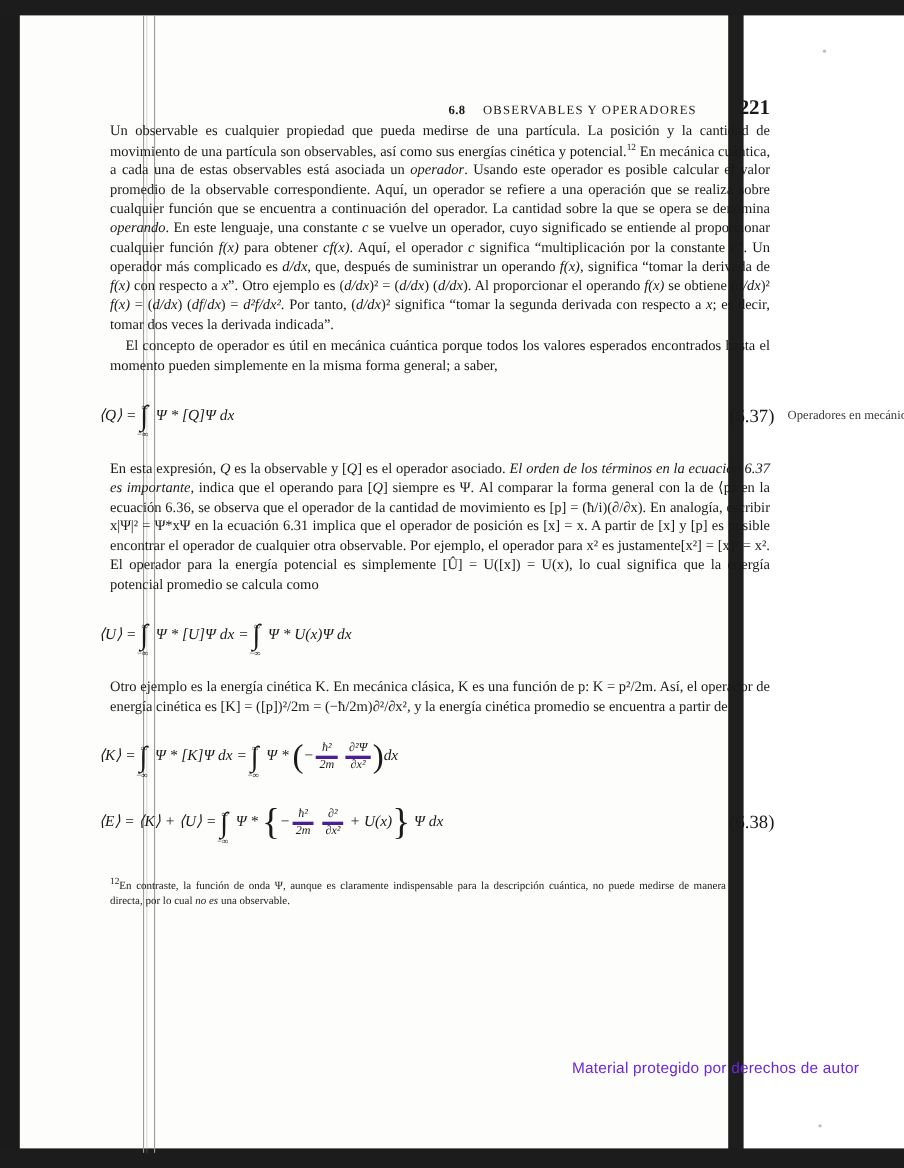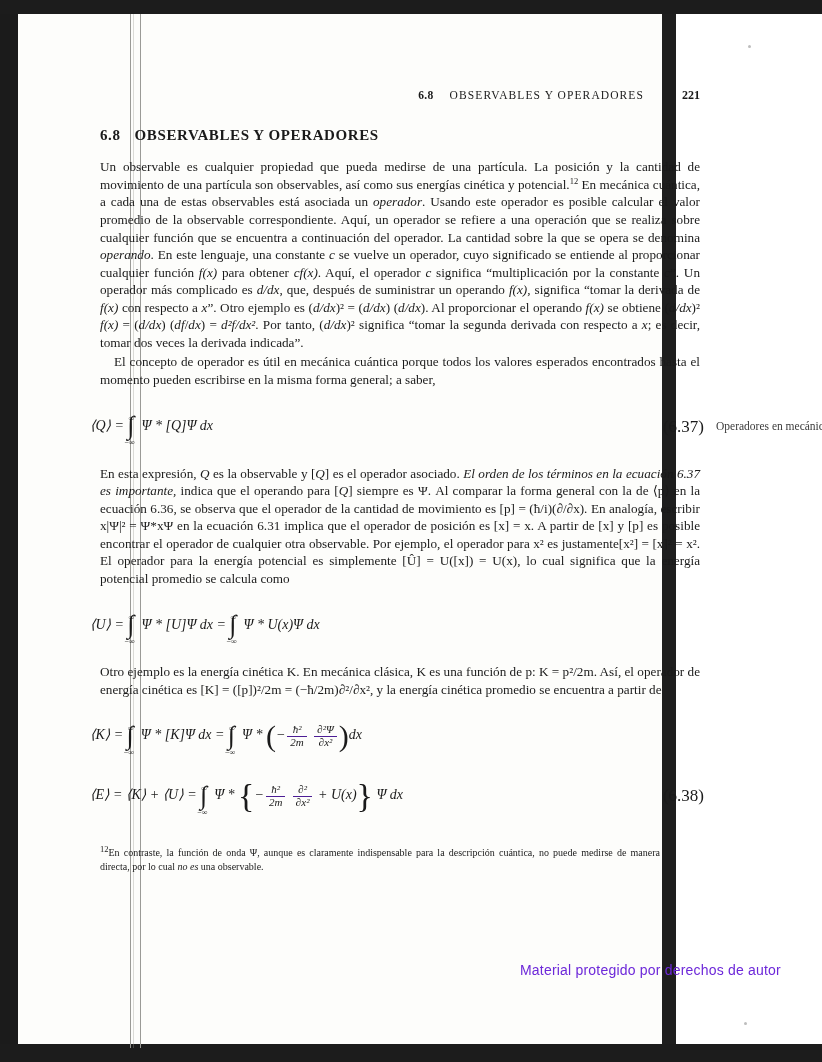--- a/index.html
+++ b/index.html
@@ -13,40 +13,40 @@
   .gutter{position:absolute;top:14px;width:1px;height:1034px;background:#9a9a96;}
   .gutter.g1{left:130px;}
   .gutter.g2{left:140px;}
   .gutter.g3{left:133px;opacity:.35;}
 
   .content{position:absolute;left:100px;top:40px;width:600px;}
 
   .header{display:flex;align-items:baseline;justify-content:flex-end;gap:16px;margin:48px 0 0 0;}
   .hdr-num{font-weight:bold;font-size:11.5px;letter-spacing:.3px;}
   .hdr-title{font-size:11.5px;letter-spacing:1.1px;font-variant:small-caps;}
-  .hdr-page{font-weight:bold;font-size:12px;margin-left:22px;}
+  .hdr-page{font-weight:bold;font-size:19px;margin-left:22px;}
 
   h2.sec{font-size:15px;font-weight:bold;letter-spacing:.6px;margin:24px 0 14px 0;}
   h2.sec .n{margin-right:14px;}
 
   p.body{font-size:13.2px;line-height:1.33;text-align:justify;margin:0 0 2px 0;
          -webkit-hyphens:auto;hyphens:auto;}
   p.indent{text-indent:14px;}
   i{font-style:italic;}
   .eq{display:flex;align-items:center;justify-content:flex-start;position:relative;margin:16px 0 16px 0;min-height:44px;}
   .eq .expr{font-size:14px;font-style:italic;white-space:nowrap;}
   .eq .tag{position:absolute;right:-4px;font-style:normal;font-size:17px;}
   .eq-center{margin-left:-10px;}
   .intg{display:inline-block;position:relative;font-size:26px;line-height:0.8;vertical-align:middle;font-style:normal;}
   .lim{display:inline-block;position:relative;width:0;font-size:8px;font-style:normal;}
   .lim .up{position:absolute;left:-6px;top:-18px;}
   .lim .dn{position:absolute;left:-10px;top:6px;}
   sup{font-size:8.5px;vertical-align:super;}
   .frac{display:inline-block;text-align:center;vertical-align:middle;font-size:11px;line-height:1.05;margin:0 2px;}
-  .frac .nu{display:block;border-bottom:1px solid #4c1d95;padding:0 3px;}
+  .frac .nu{display:block;border-bottom:3px solid #4c1d95;padding:0 3px;}
   .frac .de{display:block;padding:0 3px;}
   .paren{font-size:30px;font-style:normal;vertical-align:middle;font-weight:300;}
   .brace{font-size:34px;font-style:normal;vertical-align:middle;font-weight:300;}
 
   .margin-note{position:absolute;right:-196px;width:180px;font-size:11.5px;line-height:1.25;color:#3a3a3a;}
 
   .footnote{margin-top:26px;font-size:10px;line-height:1.3;text-align:justify;width:560px;}
 
   .watermark{position:absolute;left:520px;top:962px;font-family:"Liberation Sans",sans-serif;
              font-size:14px;color:#6d28d9;letter-spacing:.2px;white-space:nowrap;}
@@ -68,27 +68,24 @@
   <div class="spot" style="left:744px;top:1022px;"></div>
 
   <div class="content">
 
     <div class="header">
       <span class="hdr-num">6.8</span>
       <span class="hdr-title">OBSERVABLES Y OPERADORES</span>
       <span class="hdr-page">221</span>
     </div>
 
-    <h2 class="sec">
-      <span class="n">6.8</span><span>OBSERVABLES Y OPERADORES</span>
-    </h2>
 
     <p class="body"><span>Un observable es cualquier propiedad que pueda medirse de una partícula. La posición y la cantidad de movimiento de una partícula son observables, así como sus energías cinética y potencial.</span><sup>12</sup><span> En mecánica cuántica, a cada una de estas observables está asociada un </span><i>operador</i><span>. Usando este operador es posible calcular el valor promedio de la observable correspondiente. Aquí, un operador se refiere a una operación que se realiza sobre cualquier función que se encuentra a continuación del operador. La cantidad sobre la que se opera se denomina </span><i>operando</i><span>. En este lenguaje, una constante </span><i>c</i><span> se vuelve un operador, cuyo significado se entiende al proporcionar cualquier función </span><i>f(x)</i><span> para obtener </span><i>cf(x)</i><span>. Aquí, el operador </span><i>c</i><span> significa “multiplicación por la constante </span><i>c</i><span>”. Un operador más complicado es </span><i>d/dx</i><span>, que, después de suministrar un operando </span><i>f(x)</i><span>, significa “tomar la derivada de </span><i>f(x)</i><span> con respecto a </span><i>x</i><span>”. Otro ejemplo es (</span><i>d/dx</i><span>)² = (</span><i>d/dx</i><span>) (</span><i>d/dx</i><span>). Al proporcionar el operando </span><i>f(x)</i><span> se obtiene (</span><i>d/dx</i><span>)² </span><i>f(x)</i><span> = (</span><i>d/dx</i><span>) (</span><i>df</i><span>/</span><i>dx</i><span>) = </span><i>d²f/dx²</i><span>. Por tanto, (</span><i>d/dx</i><span>)² significa “tomar la segunda derivada con respecto a </span><i>x</i><span>; es decir, tomar dos veces la derivada indicada”.</span></p>
 
-    <p class="body indent">El concepto de operador es útil en mecánica cuántica porque todos los valores esperados encontrados hasta el momento pueden escribirse en la misma forma general; a saber,</p>
+    <p class="body indent">El concepto de operador es útil en mecánica cuántica porque todos los valores esperados encontrados hasta el momento pueden simplemente en la misma forma general; a saber,</p>
 
     <div class="eq">
       <span class="expr eq-center">
         ⟨Q⟩ = <span class="intg">∫<span class="lim"><span class="up">∞</span><span class="dn">−∞</span></span></span>&nbsp;&nbsp;Ψ * [Q]Ψ <i>dx</i>
       </span>
       <span class="tag">(6.37)</span>
       <div class="margin-note">Operadores en mecánica cuántica</div>
     </div>
 
     <p class="body"><span>En esta expresión, </span><i>Q</i><span> es la observable y [</span><i>Q</i><span>] es el operador asociado. </span><i>El orden de los términos en la ecuación 6.37 es importante,</i><span> indica que el operando para [</span><i>Q</i><span>] siempre es Ψ. Al comparar la forma general con la de ⟨p⟩ en la ecuación 6.36, se observa que el operador de la cantidad de movimiento es [p] = (ħ/i)(∂/∂x). En analogía, escribir x|Ψ|² = Ψ*xΨ en la ecuación 6.31 implica que el operador de posición es [x] = x. A partir de [x] y [p] es posible encontrar el operador de cualquier otra observable. Por ejemplo, el operador para x² es justamente[x²] = [x]² = x². El operador para la energía potencial es simplemente [Û] = U([x]) = U(x), lo cual significa que la energía potencial promedio se calcula como</span></p>

